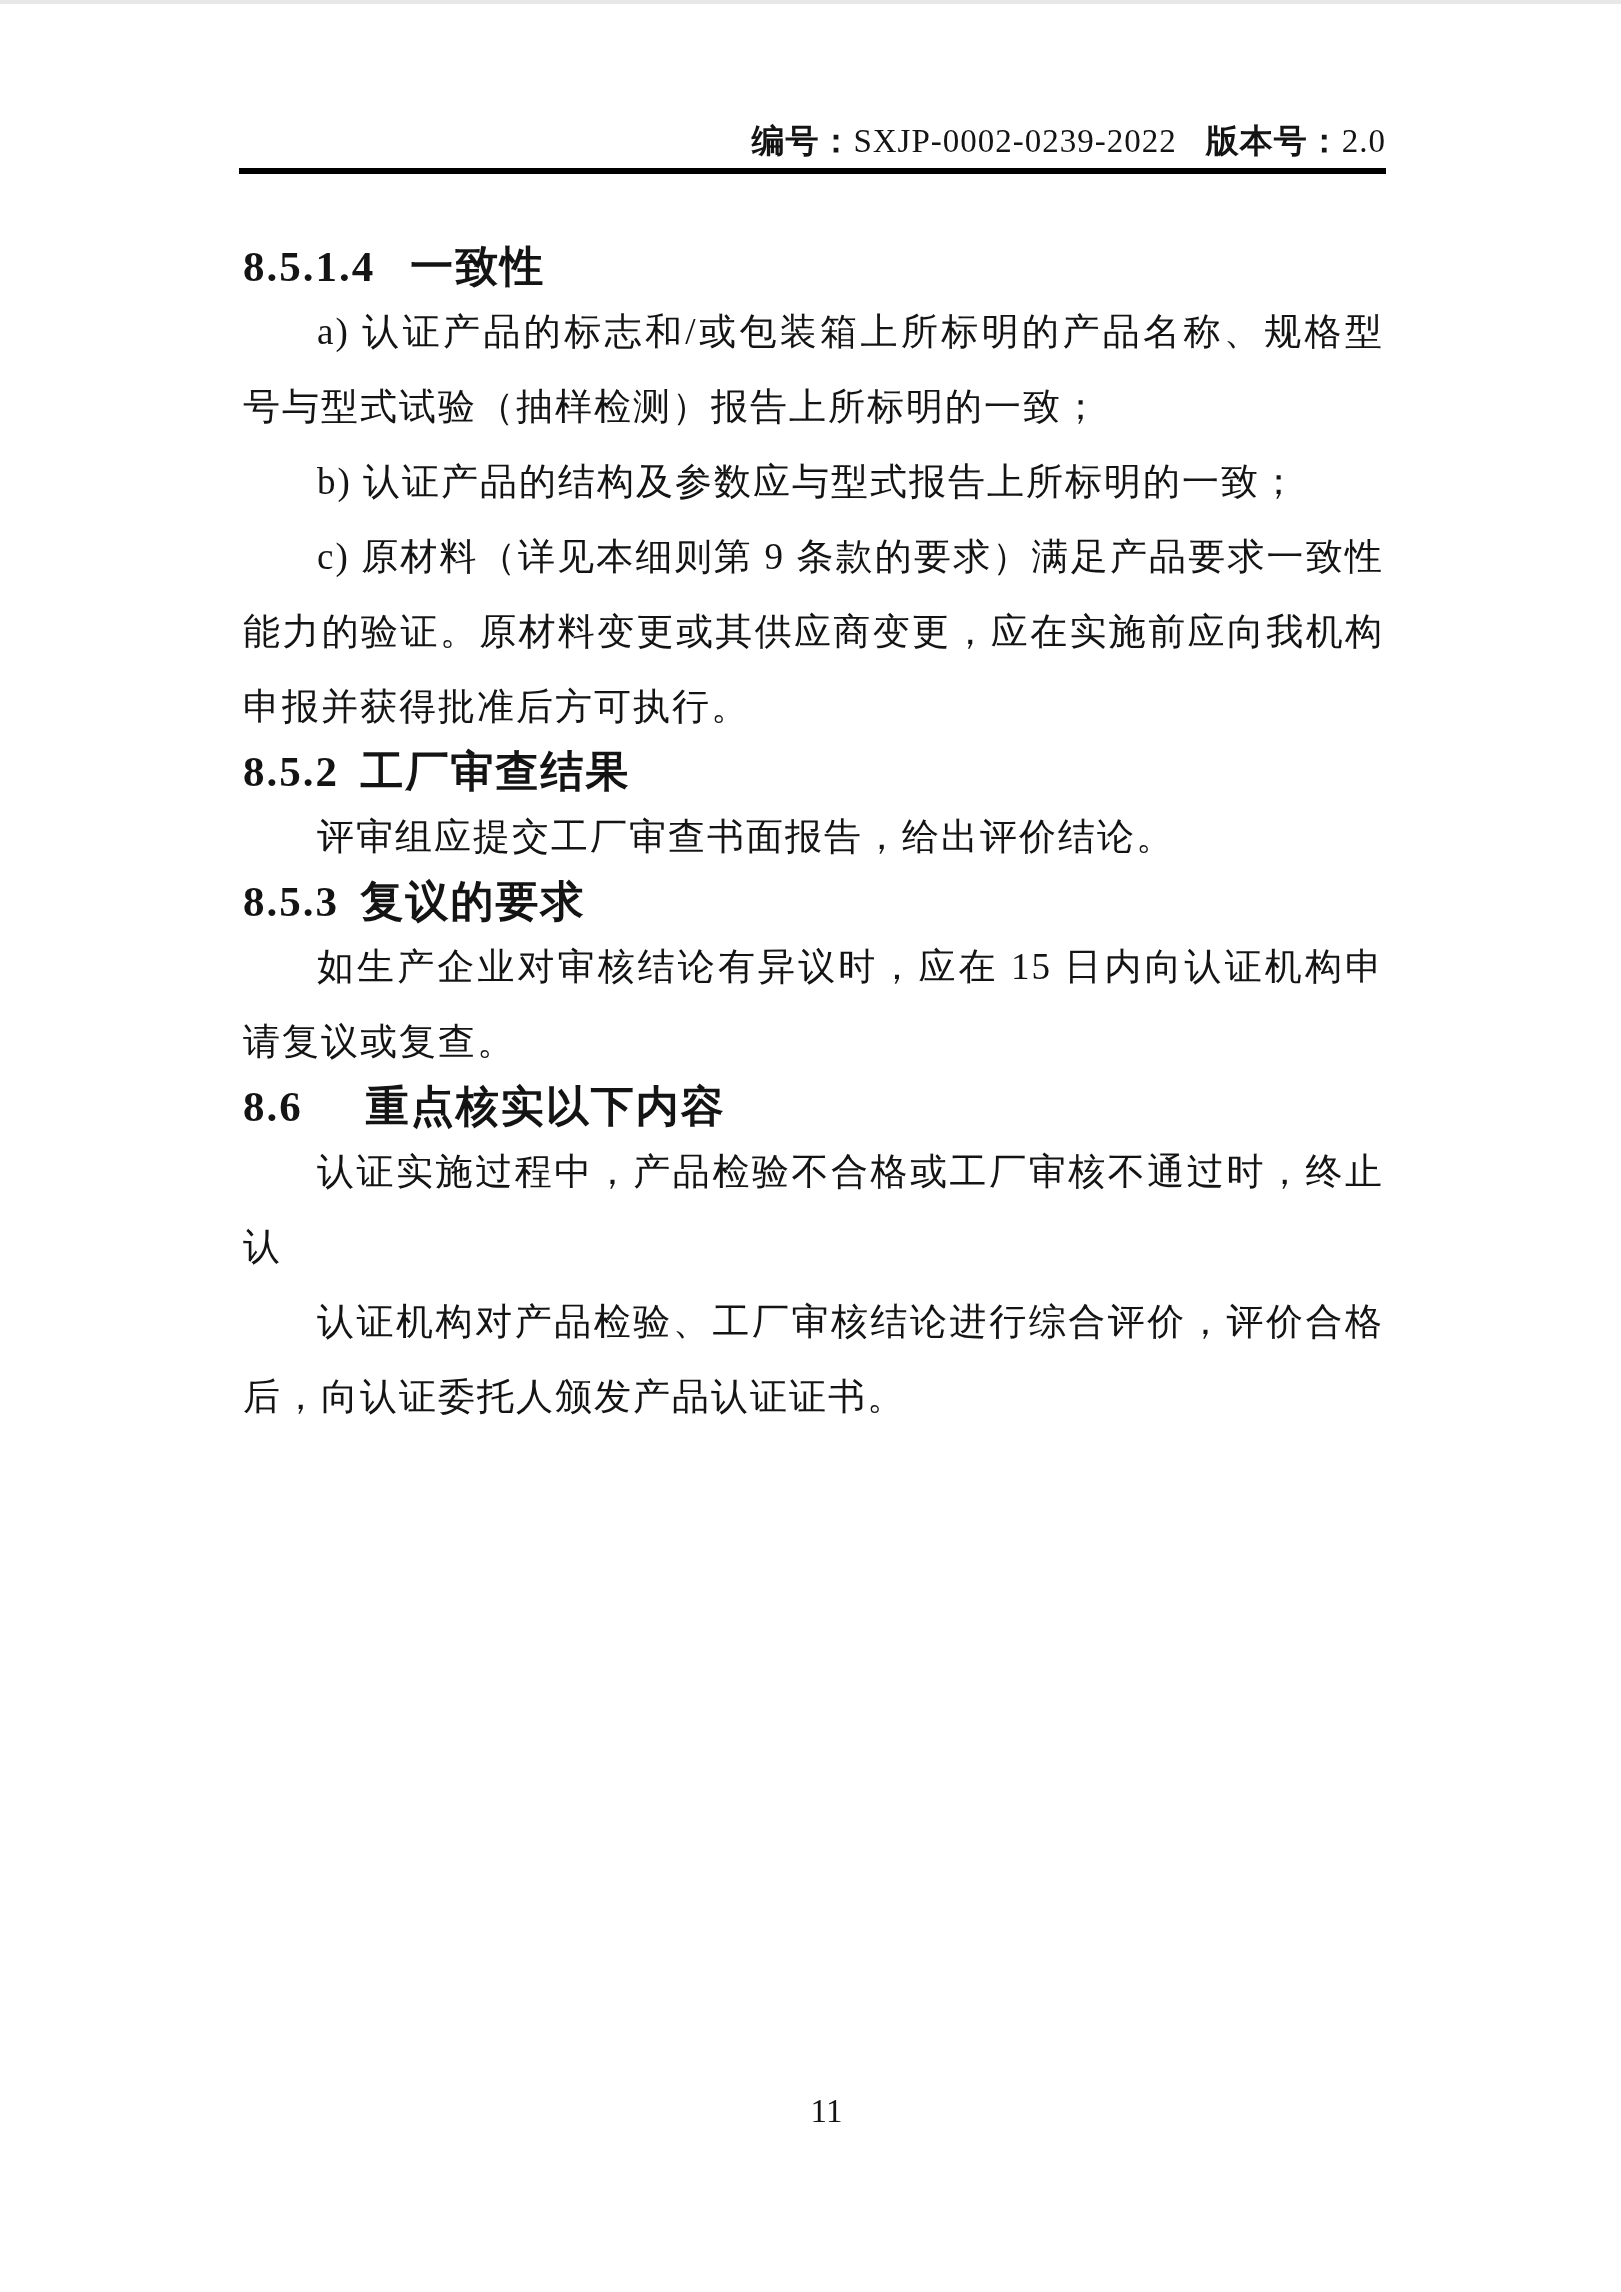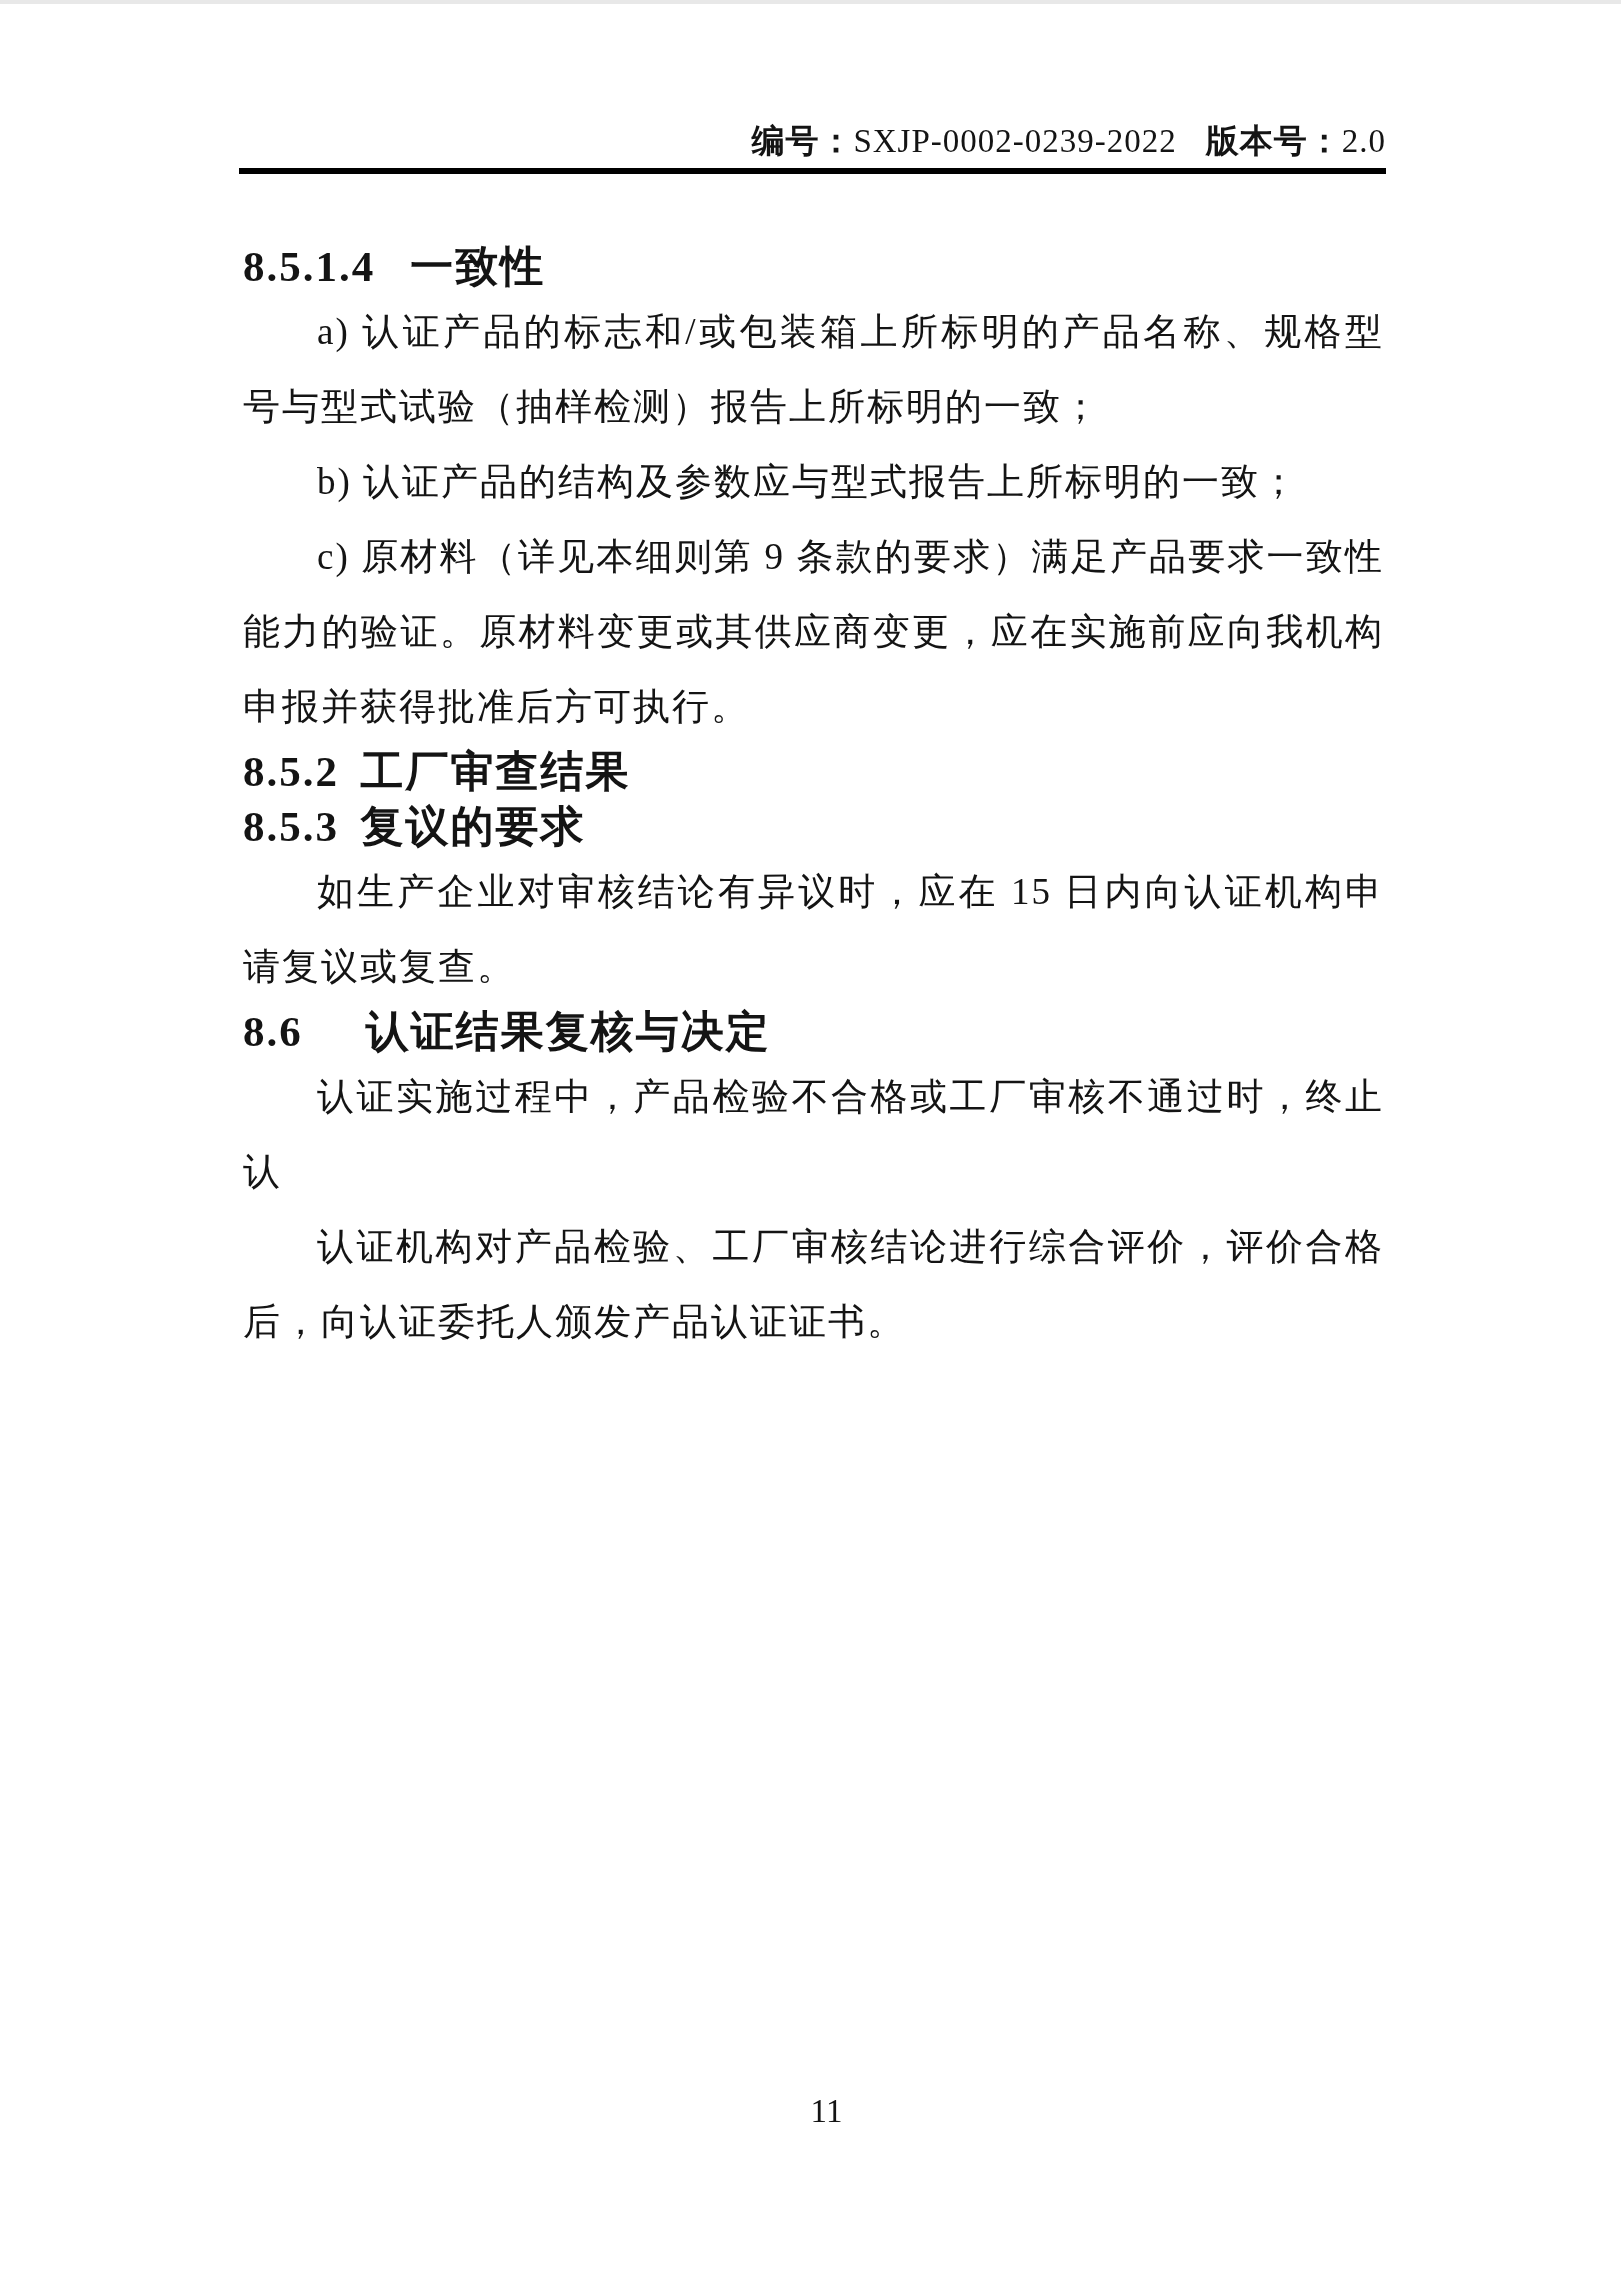--- a/index.html
+++ b/index.html
@@ -96,28 +96,29 @@
     <h2 class="sec mb-h1">
       <span>8.5.1.4</span><span class="t-gap-md">一致性</span>
     </h2>
     <p class="body">a) 认证产品的标志和/或包装箱上所标明的产品名称、规格型号与型式试验（抽样检测）报告上所标明的一致；</p>
     <p class="body">b) 认证产品的结构及参数应与型式报告上所标明的一致；</p>
     <p class="body">c) 原材料（详见本细则第 9 条款的要求）满足产品要求一致性能力的验证。原材料变更或其供应商变更，应在实施前应向我机构申报并获得批准后方可执行。</p>
 
     <h2 class="sec mt-h2">
       <span>8.5.2</span><span class="t-gap-sm">工厂审查结果</span>
     </h2>
+    <p class="body">评审组应提交工厂审查书面报告，给出评价结论。</p>
 
     <h2 class="sec mt-h3">
       <span>8.5.3</span><span class="t-gap-sm">复议的要求</span>
     </h2>
     <p class="body">如生产企业对审核结论有异议时，应在 15 日内向认证机构申请复议或复查。</p>
 
     <h2 class="sec mt-h4">
-      <span>8.6</span><span class="t-gap-lg">认证结果复核与决定</span>
+      <span>8.6</span><span class="t-gap-lg">重点核实以下内容</span>
     </h2>
     <p class="body">认证实施过程中，产品检验不合格或工厂审核不通过时，终止认</p>
     <p class="body">认证机构对产品检验、工厂审核结论进行综合评价，评价合格后，向认证委托人颁发产品认证证书。</p>
 
   </div>
 
   <div class="page-number">11</div>
 
 </div>
 

